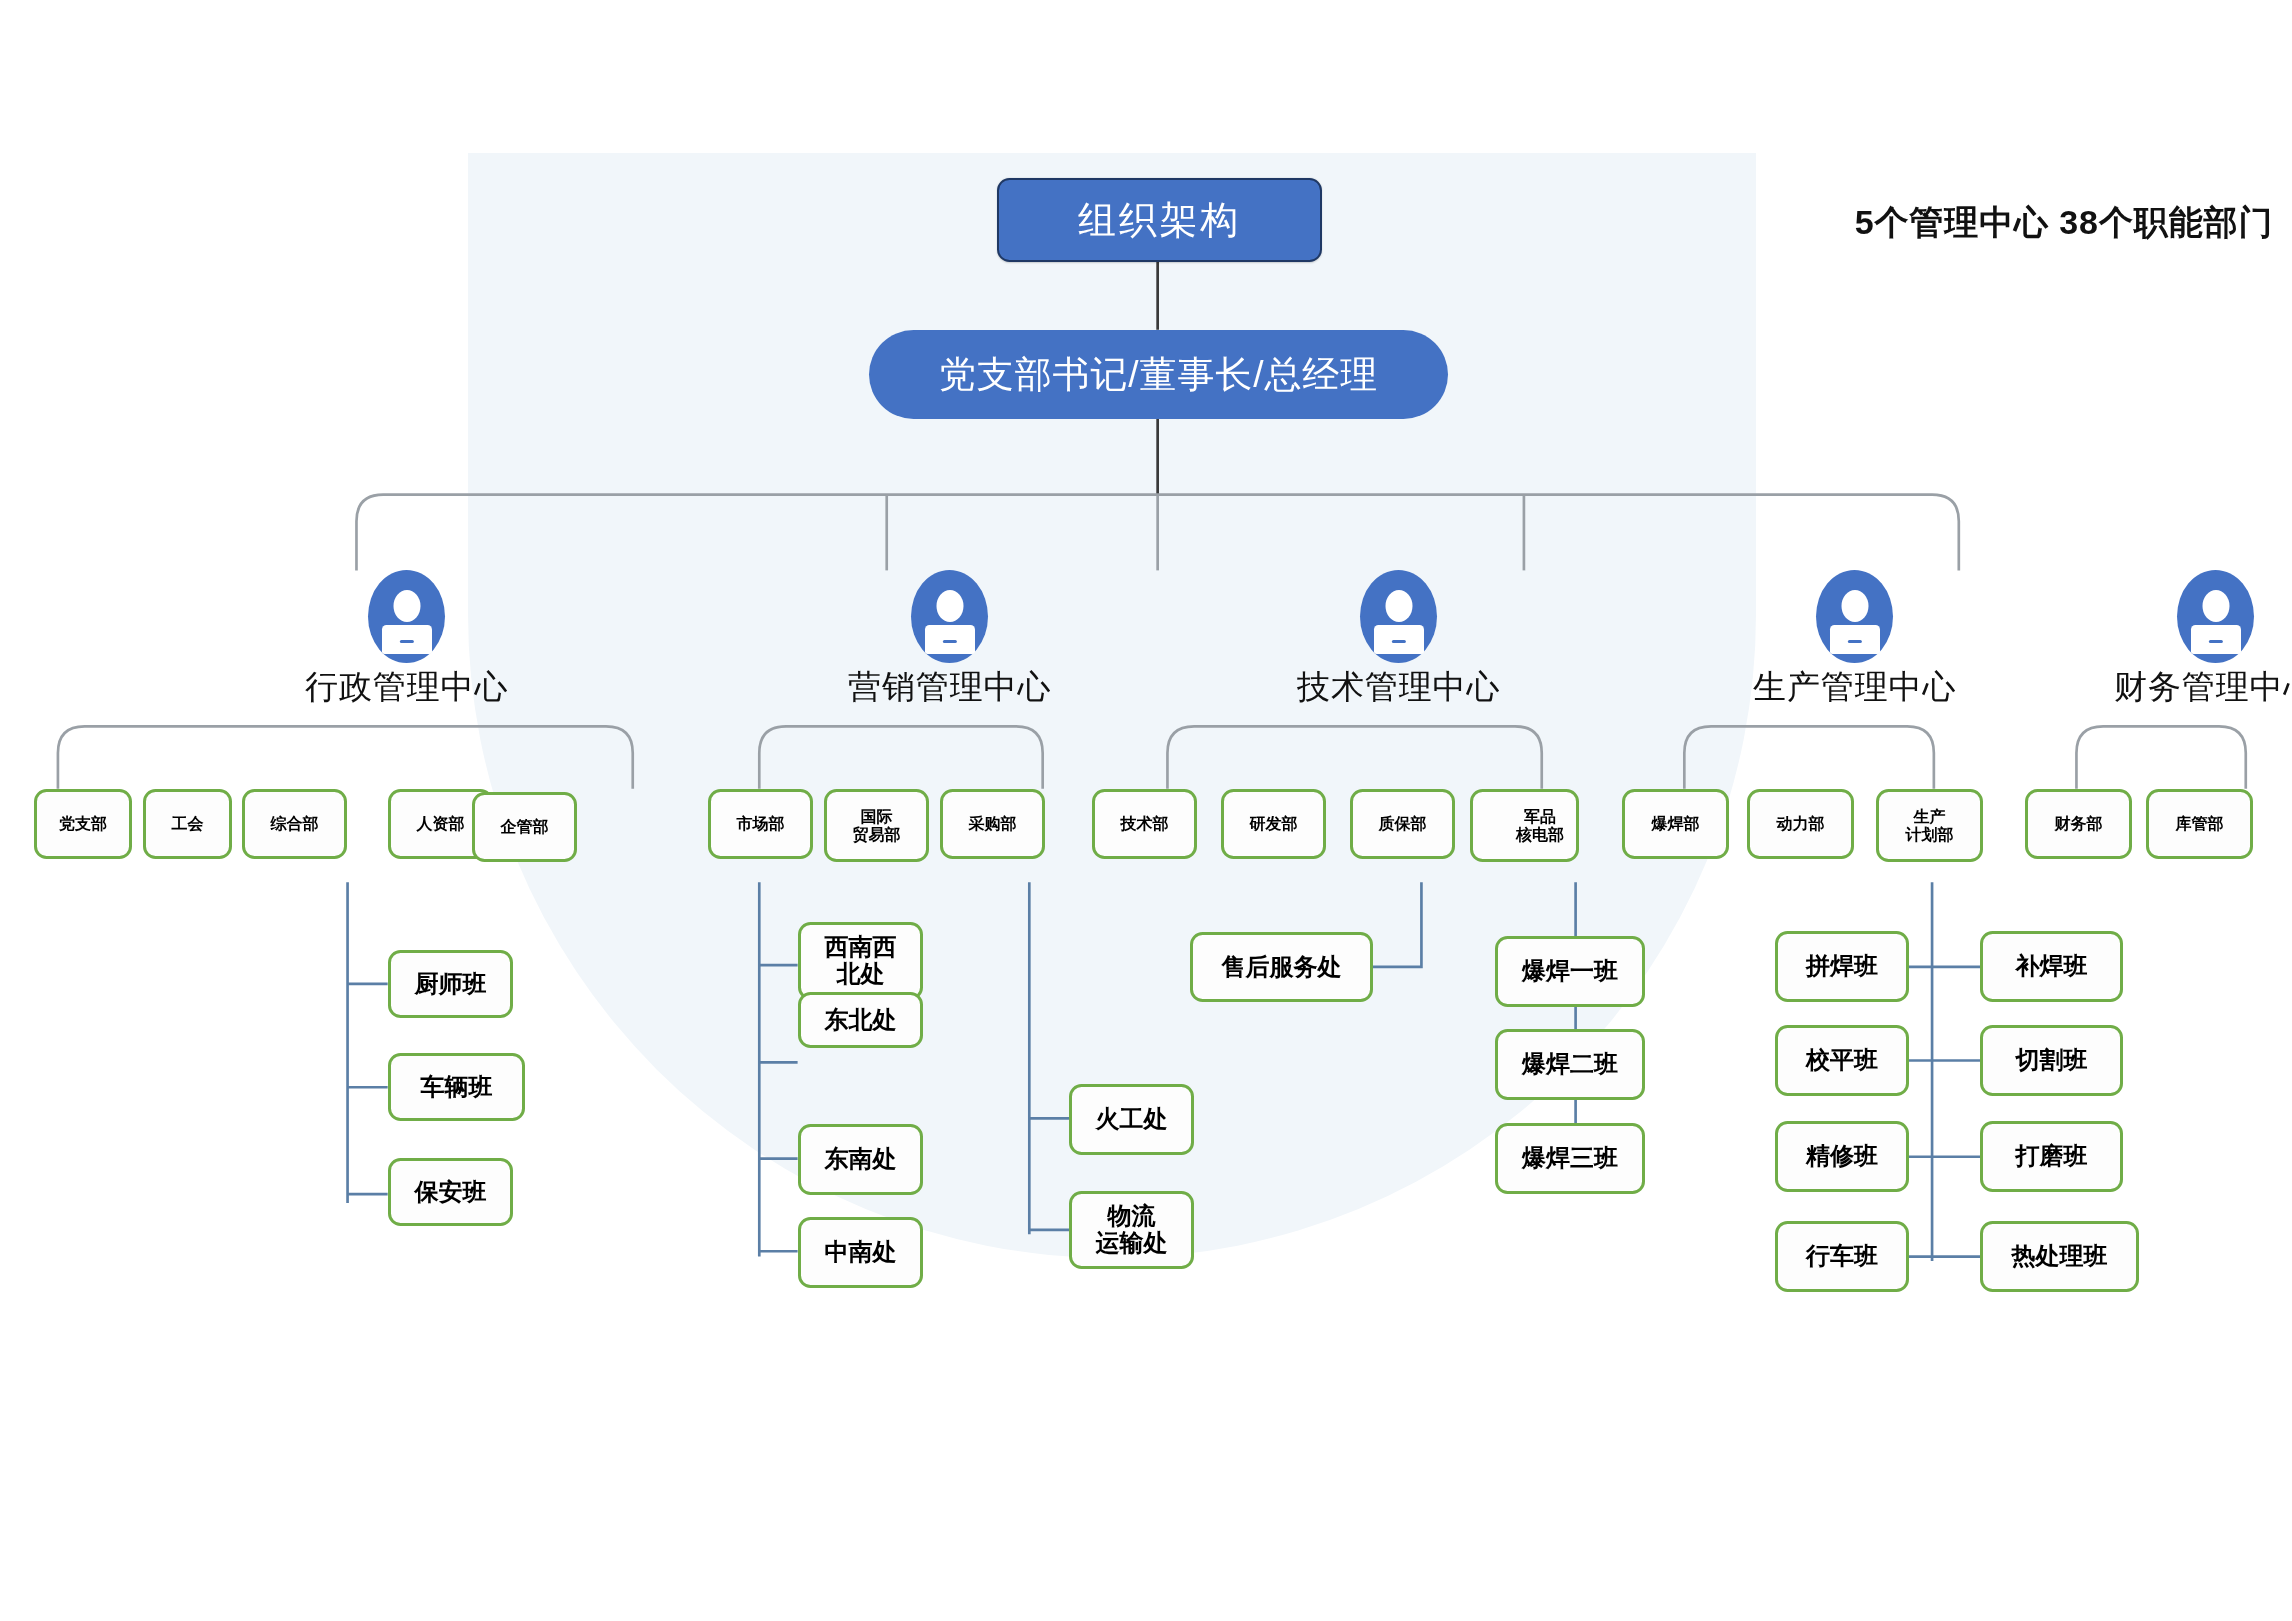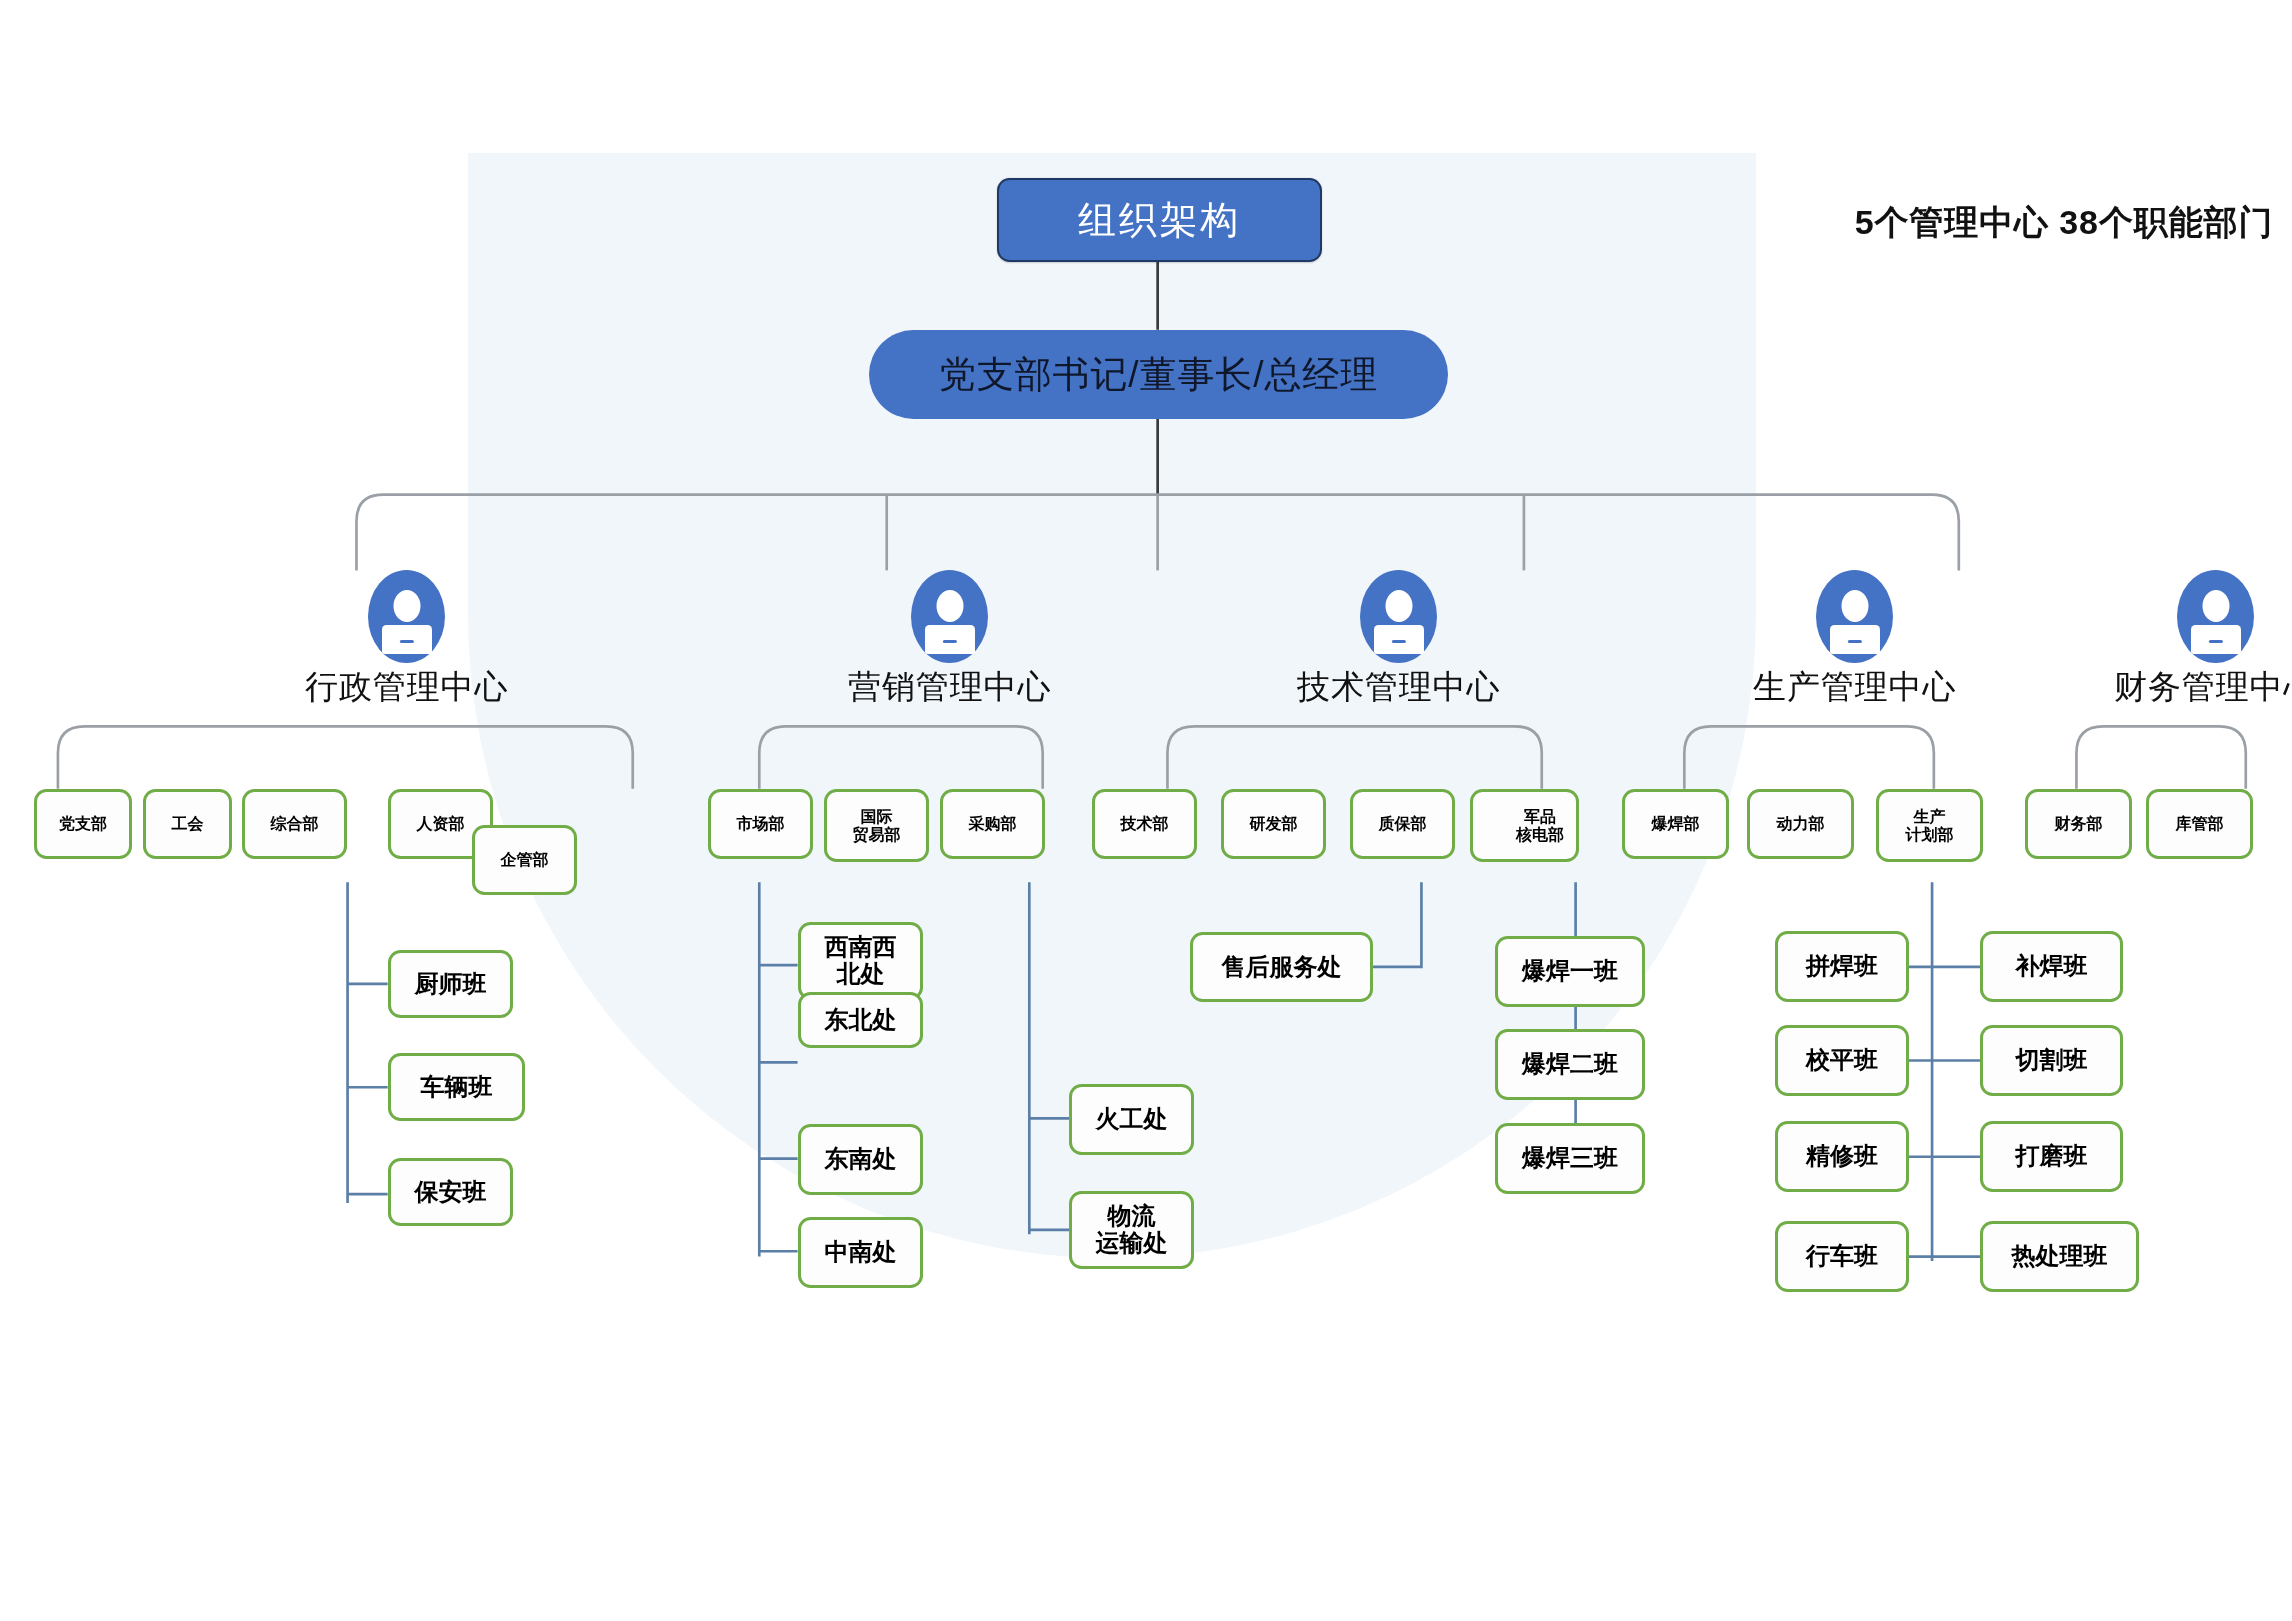--- a/index.html
+++ b/index.html
@@ -24,21 +24,21 @@
     background:#4472c4;border:2.7px solid #1f3864;border-radius:12.5px;
     display:flex;align-items:center;justify-content:center;
     color:#ffffff;font-size:38px;letter-spacing:2.7px;z-index:4;
     box-shadow:0 0.9px 1.8px rgba(0,0,0,.18);
   }
   
   #leader-box{
     position:absolute;left:869px;top:330px;width:579px;height:89px;
     background:#4472c4;border-radius:45px;
     display:flex;align-items:center;justify-content:center;
-    color:#0f172a;font-size:37px;letter-spacing:0.9px;z-index:4;
+    color:#ffffff;font-size:37px;letter-spacing:0.9px;z-index:4;
   }
 
   
   .center-node{position:absolute;z-index:4;display:flex;flex-direction:column;align-items:center;}
   .avatar{
     width:77px;height:93px;border-radius:50%;
     background:#4472c4;position:relative;
   }
   .avatar .head{
     position:absolute;left:50%;top:19.6px;transform:translateX(-50%);
@@ -184,21 +184,21 @@
         <div class="head"></div>
         <div class="body"></div>
       </div>
     <div class="center-label">财务管理中心</div>
   </div>
 
   <div class="node l1" style="left:34px;top:789px;width:98px;height:70px;">党支部</div>
   <div class="node l1" style="left:143px;top:789px;width:89px;height:70px;">工会</div>
   <div class="node l1" style="left:242px;top:789px;width:105px;height:70px;">综合部</div>
   <div class="node l1" style="left:356px;top:789px;width:105px;height:70px;margin-left:32px;">人资部</div>
-  <div class="node l1" style="left:472px;top:825px;width:105px;height:70px;">企管部</div>
+  <div class="node l1" style="left:472px;top:792px;width:105px;height:70px;">企管部</div>
 
   <div class="node l1" style="left:708px;top:789px;width:105px;height:70px;">市场部</div>
   <div class="node l1" style="left:824px;top:789px;width:105px;height:73px;white-space:pre-line;">国际
 贸易部</div>
   <div class="node l1" style="left:940px;top:789px;width:105px;height:70px;text-align:right;">采购部</div>
 
   <div class="node l1" style="left:1092px;top:789px;width:105px;height:70px;">技术部</div>
   <div class="node l1" style="left:1221px;top:789px;width:105px;height:70px;">研发部</div>
   <div class="node l1" style="left:1350px;top:789px;width:105px;height:70px;">质保部</div>
   <div class="node l1" style="left:1470px;top:789px;width:109px;height:73px;white-space:pre-line;padding-left:31px;">军品

